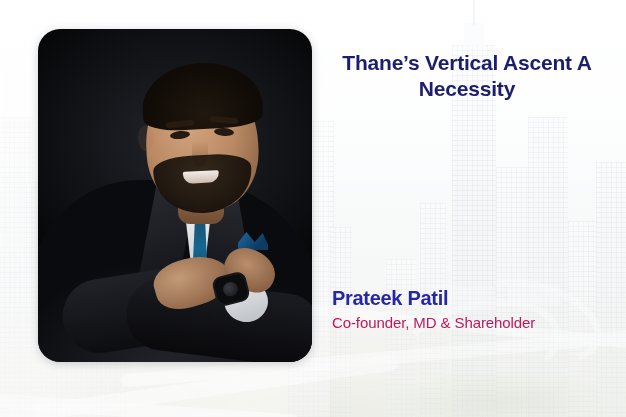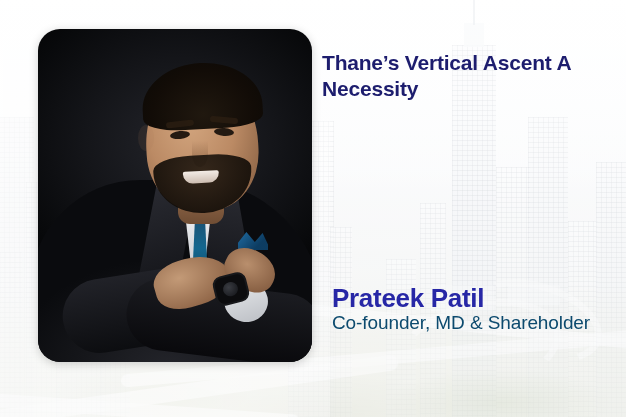--- a/index.html
+++ b/index.html
@@ -191,31 +191,32 @@
     position:absolute;left:116px;top:126px;width:98px;height:58px;
     background:radial-gradient(ellipse at 50% 30%, rgba(30,22,14,.86) 0%, rgba(18,13,8,.92) 70%);
     border-radius:40% 40% 52% 52%/24% 24% 76% 76%;
     transform:rotate(-3deg);
   }
   .mouth{position:absolute;left:145px;top:142px;width:36px;height:12px;background:linear-gradient(180deg,#f3ece6,#cdbdb1);border-radius:3px 3px 14px 14px;transform:rotate(-3deg);}
 
   
   .title{
     position:absolute;left:322px;top:50px;width:290px;
+    text-align:center;
     color:#1d1d6e;
     font-weight:700;
     font-size:21px;line-height:26px;
     letter-spacing:-.2px;
   }
   .byline{position:absolute;left:332px;top:286px;width:280px;}
   .who{
-    color:#2727a6;font-weight:700;font-size:26px;line-height:25px;letter-spacing:-.3px;
+    color:#2727a6;font-weight:700;font-size:20px;line-height:25px;letter-spacing:-.3px;
   }
   .role,.company{
-    color:#0c4a6e;font-weight:400;font-size:19px;line-height:19px;letter-spacing:-.1px;
+    color:#be185d;font-weight:400;font-size:15px;line-height:19px;letter-spacing:-.1px;
   }
   .role{margin-top:2px;}
 </style>
 </head>
 <body>
 
 <div class="card">
 
   <div class="bg">
     <div class="bg-base"></div>

